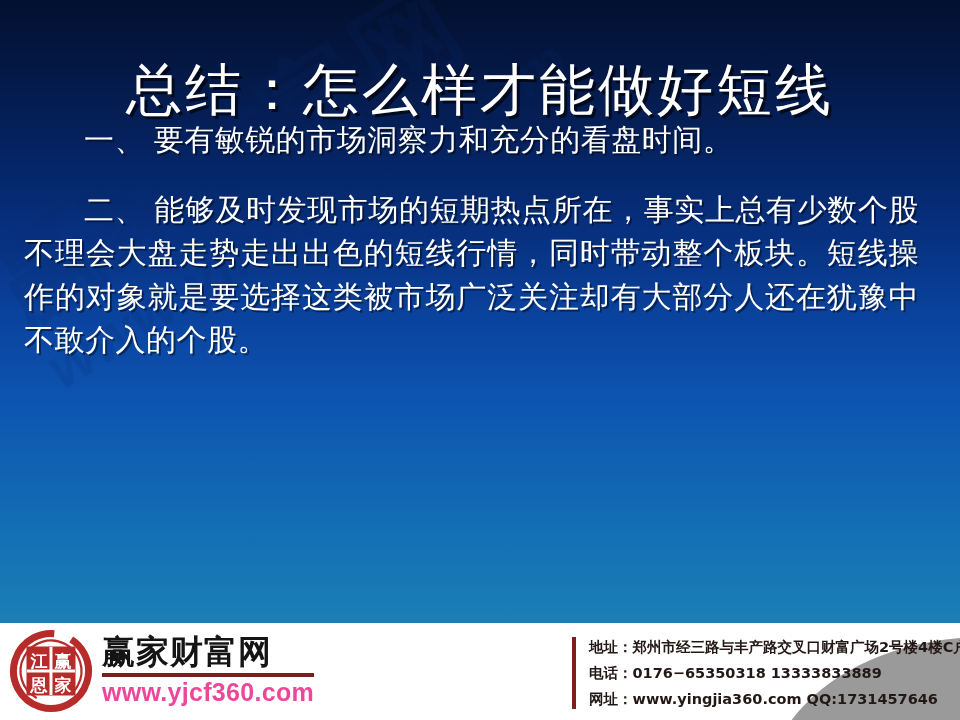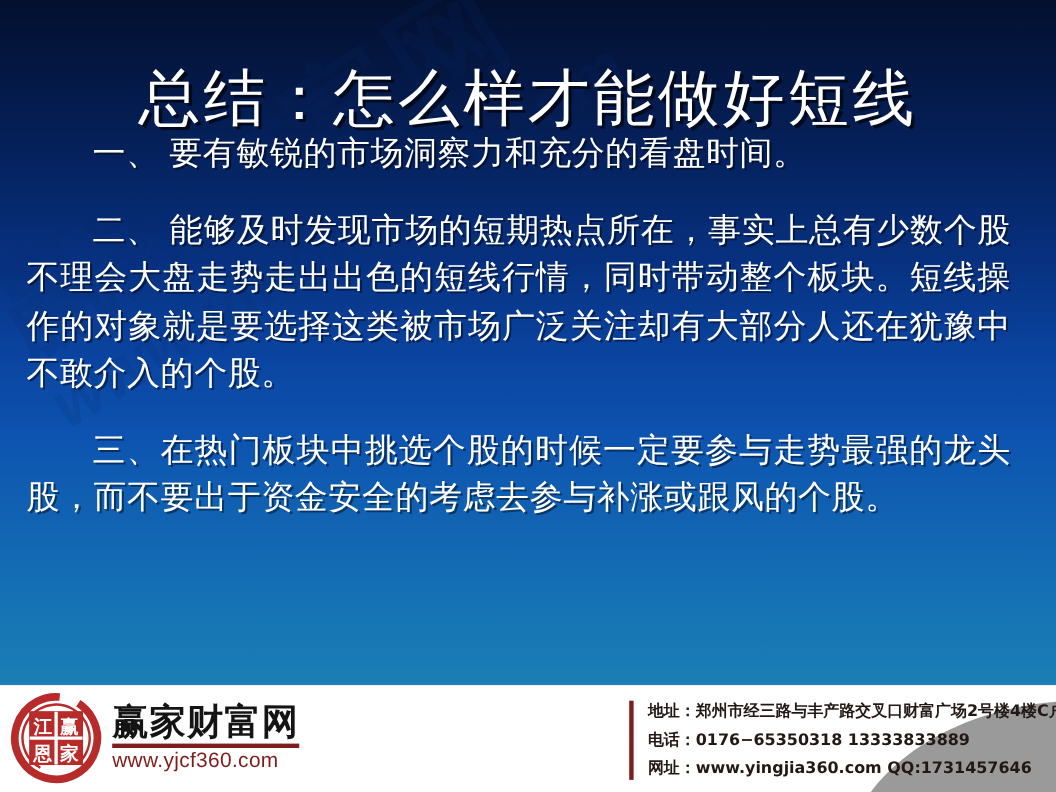--- a/index.html
+++ b/index.html
@@ -166,23 +166,23 @@
     white-space: nowrap;
   }
   .brand-rule {
     width: 100%;
     height: 4px;
     background: #7d1d1d;
     margin: 3px 0 2px 0;
   }
   .brand-url {
     font-family: "Liberation Sans", sans-serif;
-    font-size: 19px;
-    font-weight: normal;
-    color: #7f1d1d;
+    font-size: 25px;
+    font-weight: bold;
+    color: #ec4899;
     letter-spacing: 0.3px;
     line-height: 1.1;
     white-space: nowrap;
   }
 
   .contact-divider {
     position: absolute;
     left: 572px;
     top: 14px;
     width: 4px;
@@ -215,21 +215,20 @@
     <div class="watermark">
       <div class="wm-cn">赢家财富网</div>
       <div class="wm-url">www.yingjia360.com</div>
     </div>
 
     <div class="slide-title">总结：怎么样才能做好短线</div>
 
     <div class="body-text">
       <p class="para-1">一、 要有敏锐的市场洞察力和充分的看盘时间。</p>
       <p class="para-2">二、 能够及时发现市场的短期热点所在，事实上总有少数个股不理会大盘走势走出出色的短线行情，同时带动整个板块。短线操作的对象就是要选择这类被市场广泛关注却有大部分人还在犹豫中不敢介入的个股。</p>
-      <p class="para-3">三、在热门板块中挑选个股的时候一定要参与走势最强的龙头股，而不要出于资金安全的考虑去参与补涨或跟风的个股。</p>
     </div>
   </div>
 
   <div class="footer">
 
     <svg class="footer-swoosh" viewBox="0 0 230 115">
       <path d="M40,115 C70,60 140,18 235,14 L235,115 Z" fill="#9a9a9a"></path>
       <path d="M92,115 C104,74 142,40 200,26" stroke="#9a9a9a" stroke-width="2.4" fill="none"></path>
       <path d="M118,115 C128,80 158,52 206,40" stroke="#9a9a9a" stroke-width="2.4" fill="none"></path>
       <path d="M146,115 C152,88 176,66 212,56" stroke="#9a9a9a" stroke-width="2.2" fill="none"></path>

